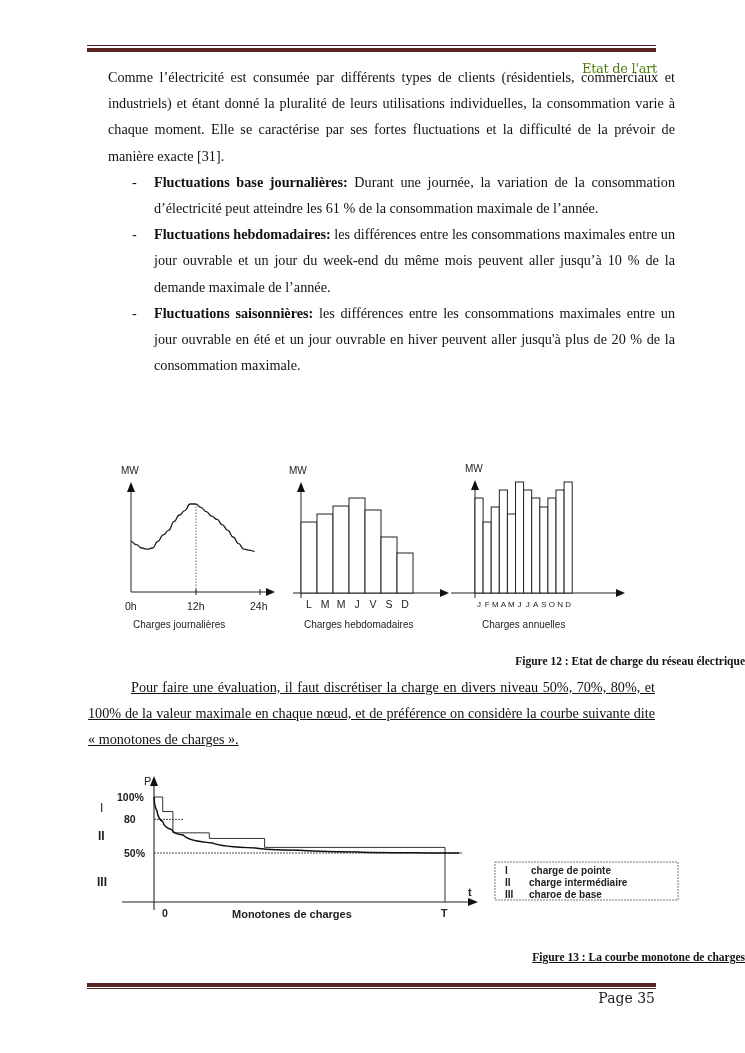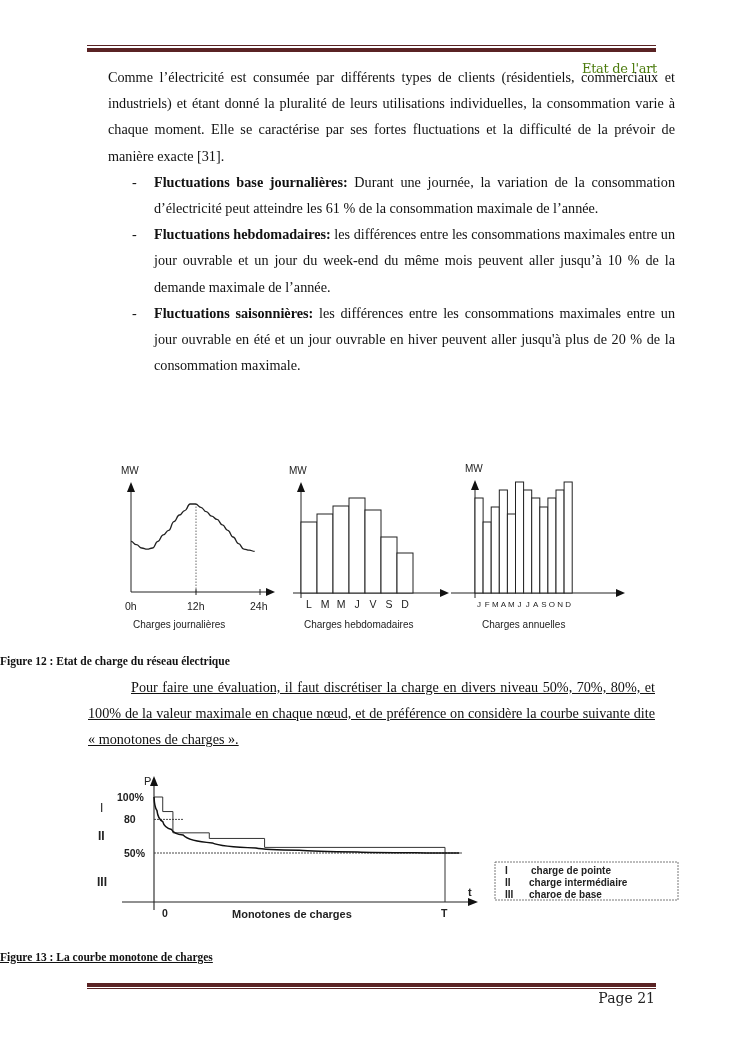--- a/index.html
+++ b/index.html
@@ -11,21 +11,21 @@
     .rule-thick { position: absolute; left: 87px; width: 569px; height: 4px; background: #5a2324; }
     .body-text { position: absolute; left: 88px; width: 567px; font-size: 14.2px; line-height: 26.2px;
                  text-align: justify; }
     .body-text p { margin: 0; }
     .indent { text-indent: 22px; }
     .indent2 { text-indent: 43px; text-decoration: underline; }
     .bullets { margin: 0; padding: 0; list-style: none; }
     .bullets li { position: relative; padding-left: 46px; }
     .bullets li .dash { position: absolute; left: 24px; top: 0; }
     .bullets b { font-weight: bold; }
-    .caption { position: absolute; left: 0; width: 745px; text-align: left; font-weight: bold;
+    .caption { position: absolute; left: 0; width: 745px; text-align: right; font-weight: bold;
                font-size: 11.5px; }
     .footer-page { position: absolute; right: 90px; top: 990px; font-size: 14px;
                    font-family: "DejaVu Serif", serif; color: #222; }
     svg text { font-family: "Liberation Sans", sans-serif; fill: #222; }
     .fig { position: absolute; }
   </style>
 </head>
 <body>
 
 <div class="header-title">Etat de l'art</div>
@@ -170,13 +170,13 @@
     <text x="529" y="886" font-size="10" font-weight="bold">charge intermédiaire</text>
     <text x="505" y="898" font-size="10" font-weight="bold" font-family="Liberation Serif, serif">III</text>
     <text x="529" y="898" font-size="10" font-weight="bold">charoe de base</text>
   </g>
 </svg>
 
 <div class="caption" style="top:951px;text-decoration:underline;">Figure 13 : La courbe monotone de charges</div>
 
 <div class="rule-thick" style="top:983px;"></div>
 <div class="rule-thin" style="top:988px;"></div>
-<div class="footer-page">Page 21</div>
+<div class="footer-page">Page 35</div>
 
 </body></html>

